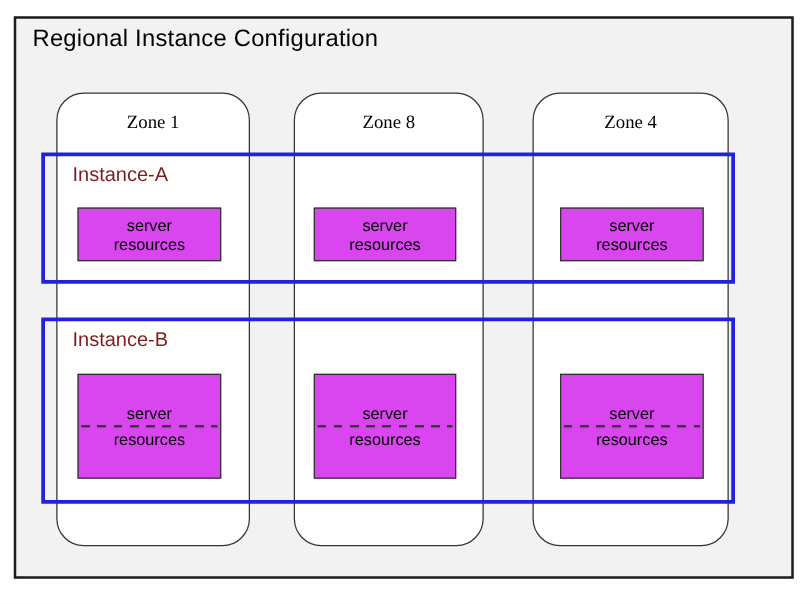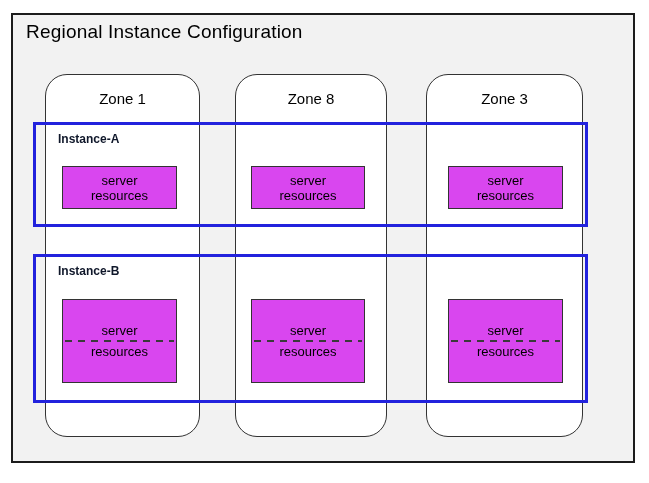--- a/index.html
+++ b/index.html
@@ -41,37 +41,38 @@
   }
   .zone-1 { left: 45px;  width: 153px; }
   .zone-2 { left: 235px; width: 150px; }
   .zone-3 { left: 426px; width: 155px; }
   .zone-label {
     display: block;
     text-align: center;
     margin-top: 15px;
     font-size: 15px;
     color: #000000;
+    font-family: Liberation Serif, serif;
   }
   .instance {
     position: absolute;
     left: 33px;
     width: 549px;
     border: 3px solid #2222dd;
     background: transparent;
     z-index: 2;
   }
   .instance-a { top: 122px; height: 99px; }
   .instance-b { top: 254px; height: 143px; }
   .instance-label {
     position: absolute;
     left: 22px; top: 7px;
-    font-size: 12px;
-    font-weight: bold;
-    color: #0f172a;
+    font-size: 16px;
+    font-weight: normal;
+    color: #7f1d1d;
     white-space: nowrap;
   }
   .server-box {
     position: absolute;
     background: #d946ef;
     border: 1px solid #333333;
     z-index: 3;
     display: flex;
     flex-direction: column;
     align-items: center;
@@ -107,21 +108,21 @@
 
   <div class="title">Regional Instance Configuration</div>
 
   <div class="zone zone-1">
     <span class="zone-label">Zone 1</span>
   </div>
   <div class="zone zone-2">
     <span class="zone-label">Zone 8</span>
   </div>
   <div class="zone zone-3">
-    <span class="zone-label">Zone 3</span>
+    <span class="zone-label">Zone 4</span>
   </div>
 
   <div class="instance instance-a">
     <span class="instance-label">Instance-A</span>
   </div>
 
   <div class="instance instance-b">
     <span class="instance-label">Instance-B</span>
   </div>
 

